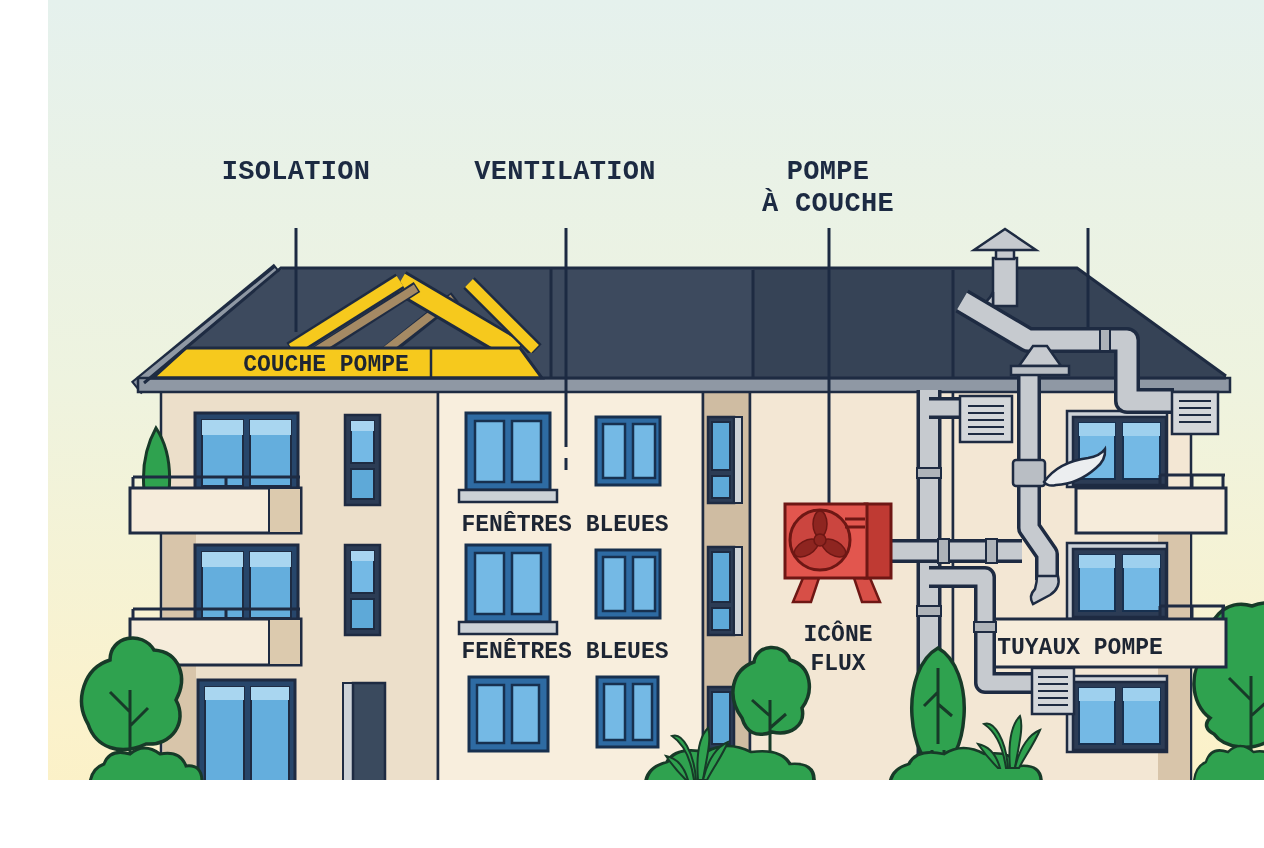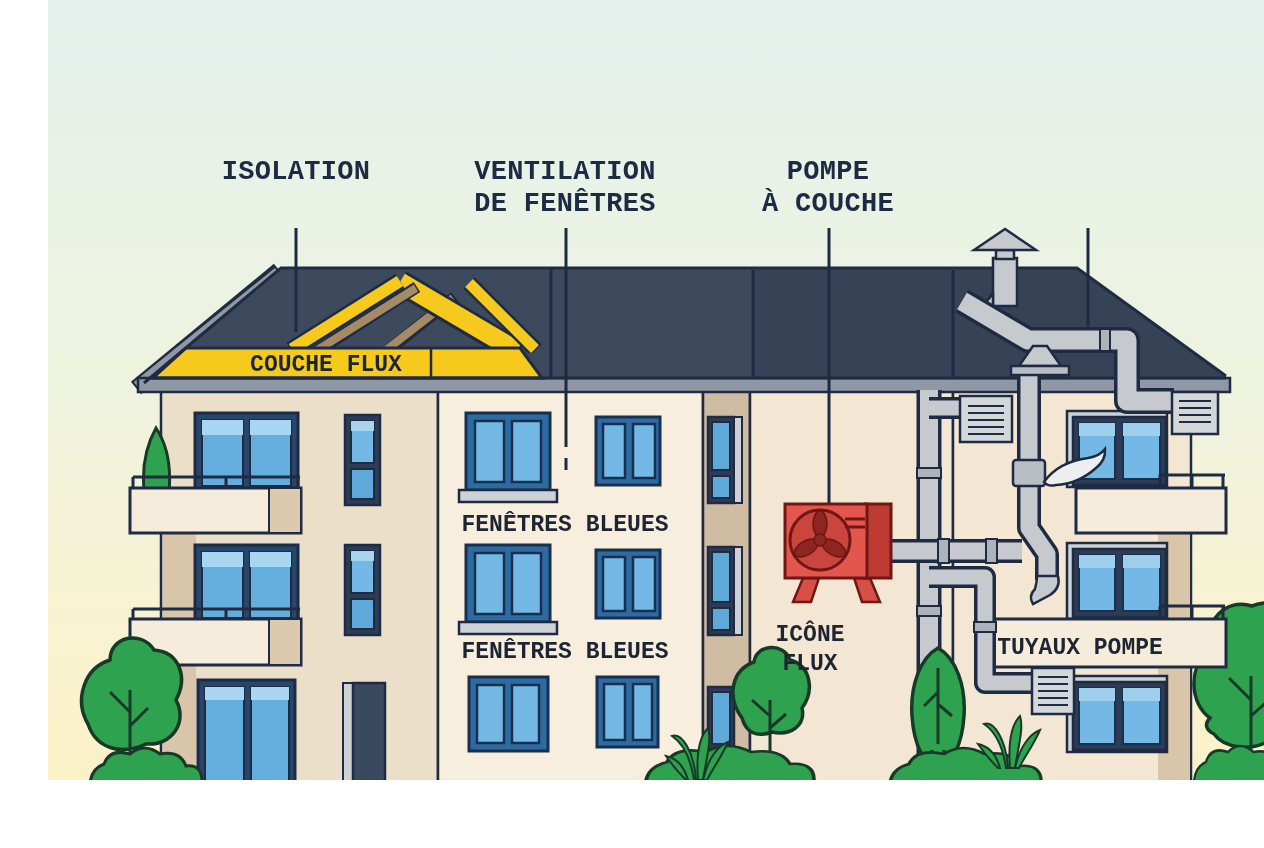--- a/index.html
+++ b/index.html
@@ -342,31 +342,30 @@
     <use href="#grass" transform="translate(958,768)" fill="#2fa24f" stroke="#173a28" stroke-width="2"></use>
     <use href="#bush" transform="translate(1146,750) scale(0.85,1)" fill="#2fa24f" stroke="#173a28" stroke-width="2.5"></use>
   </g>
 </svg>
 
 <div class="callout" style="left:248px;top:156px;">
   <div>ISOLATION</div>
 </div>
 <div class="callout" style="left:517px;top:156px;">
   <div>VENTILATION</div>
-  <div>DE FENÊTRES</div>
 </div>
 <div class="callout" style="left:780px;top:156px;">
   <div>POMPE</div>
   <div>À COUCHE</div>
 </div>
 <div class="callout" style="left:1040px;top:156px;">
 </div>
 
-<div class="tag" style="left:278px;top:351px;">COUCHE FLUX</div>
+<div class="tag" style="left:278px;top:351px;">COUCHE POMPE</div>
 <div class="tag" style="left:517px;top:511px;">FENÊTRES BLEUES</div>
 <div class="tag" style="left:517px;top:638px;">FENÊTRES BLEUES</div>
-<div class="tag" style="left:762px;top:621px;">
+<div class="tag" style="left:790px;top:621px;">
   <div>ICÔNE</div>
   <div>FLUX</div>
 </div>
 <div class="tag" style="left:1032px;top:634px;">TUYAUX POMPE</div>
 
 </div>
 
 </body></html>

